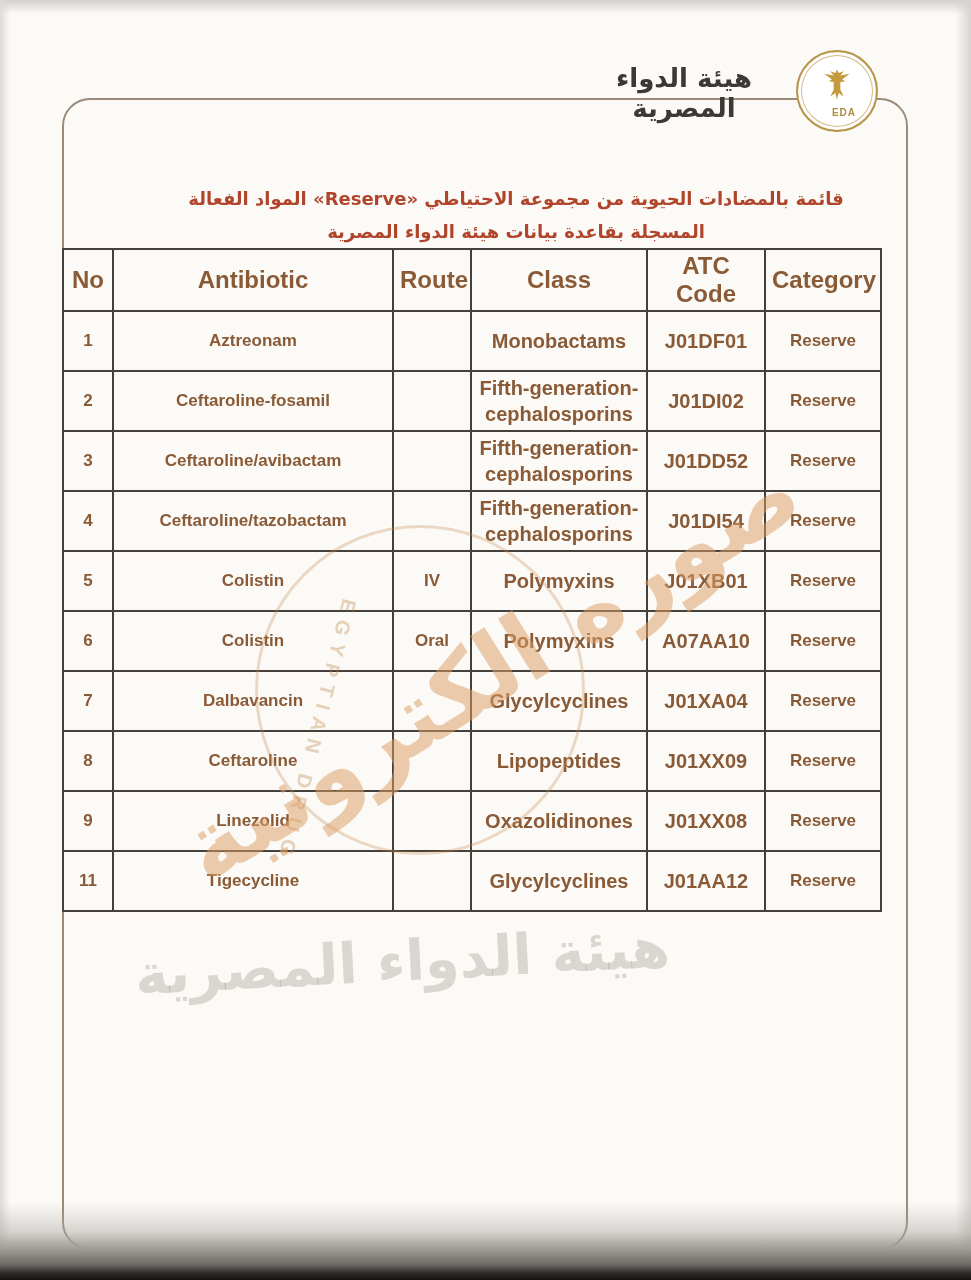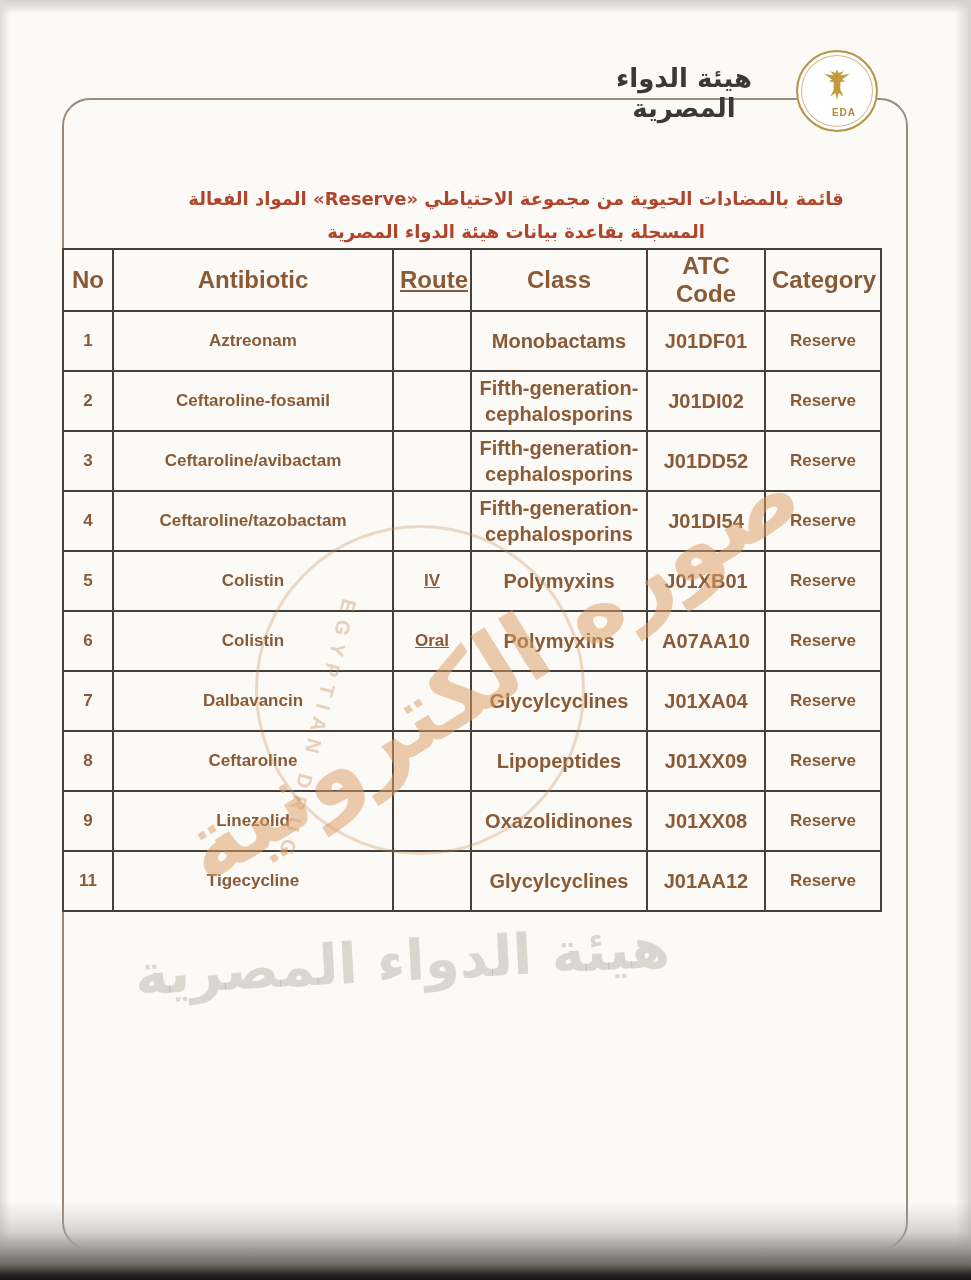--- a/index.html
+++ b/index.html
@@ -57,21 +57,21 @@
   .antibiotics th, .antibiotics td {
     border:2px solid var(--table-border,#45403a);
     text-align:center; vertical-align:middle;
     font-weight:bold; color:var(--body-text,#8a5a36);
     padding:2px 6px; background:transparent;
   }
   .antibiotics th { height:58px; font-size:24px;border-radius:6px; }
   .antibiotics td { height:60px; font-size:17px; }
   .col0 { width:50px; }
   .col1 { width:280px; }
-  .col2 { width:78px;text-decoration:underline; }
+  .col2 { width:78px; }
   .col3 { width:176px; }
   .col4 { width:118px;margin-top:12px; }
   .col5 { width:116px; }
   td.col3 { font-size:20px; line-height:1.3; }
   td.col4 { font-size:20px; }
 
   
   .wm-diagonal {
     position:absolute; left:130px; top:480px; width:720px; height:380px; z-index:6;
     display:flex; align-items:center; justify-content:center;

